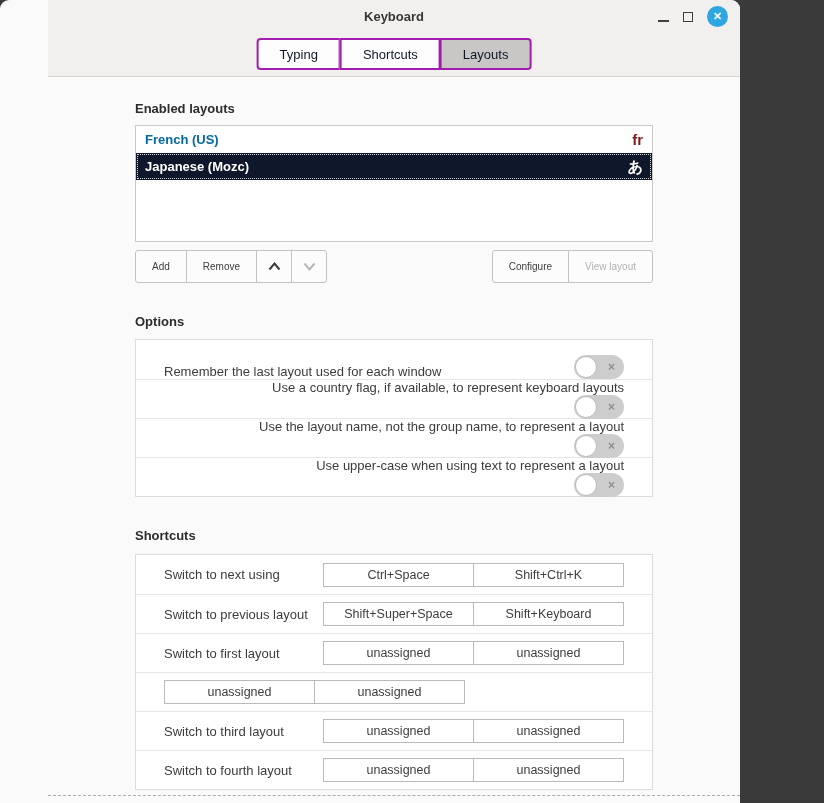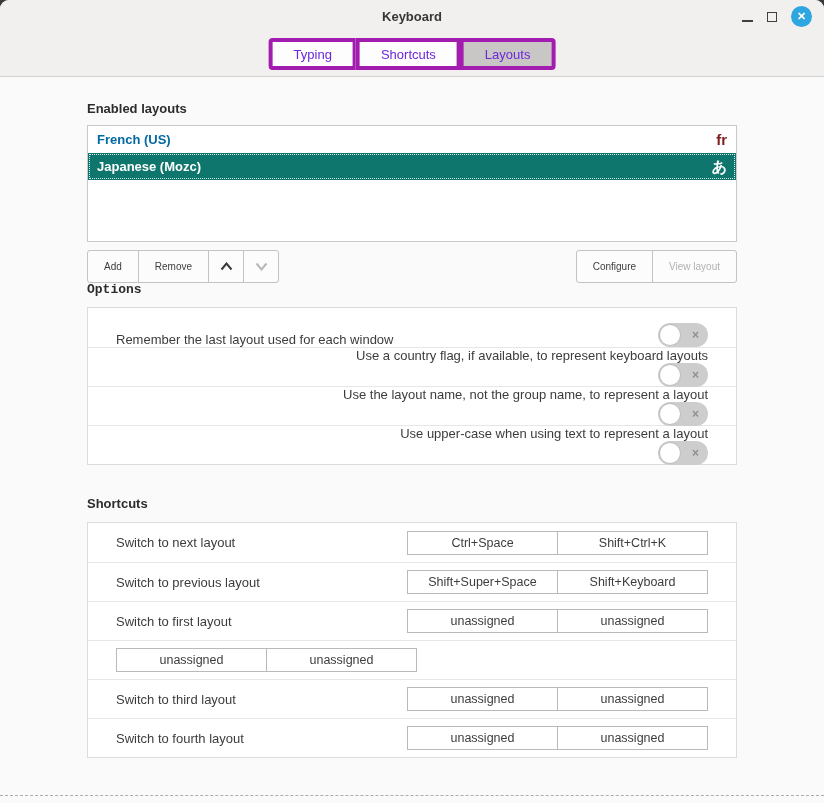--- a/index.html
+++ b/index.html
@@ -4,25 +4,25 @@
 <style>
   * { box-sizing: border-box; }
   html,body { margin:0; padding:0; }
   body {
     width:824px; height:803px;
     background:#3a3a3a;
     font-family:"Liberation Sans", sans-serif;
     overflow:hidden;
   }
   .window {
-    width:824px; height:803px;
+    width:740px; height:803px;
     border-radius:9px 9px 0 0;
     overflow:hidden;
     background:#fafafa;
-    display:flex; flex-direction:column;
+    display:flex; flex-direction:column;padding-left:48px;
   }
   
   .header {
     flex:none; height:77px;
     background:#f2f0ef;
     border-bottom:1px solid #d5d3d1;
     position:relative;
   }
   .titlebar { height:33px; position:relative; display:flex; align-items:center; justify-content:center; }
   .title { font-size:13px; font-weight:600; color:#373737; }
@@ -31,37 +31,37 @@
   .ctrl-max { width:10px; height:10px; border:1.5px solid #3f3f3f; background:transparent; }
   .ctrl-close {
     width:21px; height:21px; border-radius:50%;
     background:#2ea7e0; color:#fff;
     display:flex; align-items:center; justify-content:center;
     font-size:11px; font-weight:700; line-height:1;
   }
   .tabs { position:absolute; left:50%; top:38px; transform:translateX(-50%); display:flex; }
   .tab {
     height:32px; padding:0 21px;
-    background:#fdfdfd; border:4px solid #a21caf;
+    background:#fdfdfd; border:2px solid #a21caf;
     display:flex; align-items:center;
-    font-size:13px; color:#6d28d9; cursor:default;
+    font-size:13px; color:#0f172a; cursor:default;
   }
   .tab + .tab { margin-left:-1px; }
   .tab:first-child { border-radius:4px 0 0 4px; }
   .tab:last-child  { border-radius:0 4px 4px 0; }
   .tab.active { background:#c9c7c5; }
   
   main { flex:1; padding:25px 87px 0; background:#fafafa; }
   .section-header { font-size:13px; font-weight:700; color:#2c2c2c; line-height:13px; }
   
   .listbox { margin-top:10px; height:117px; background:#fff; border:1px solid #c9c9c9; }
   .lrow { height:27px; display:flex; align-items:center; padding:0 9px; }
   .lrow .lname  { flex:1; font-size:13px; font-weight:700; color:#0369a1; }
   .lrow .lbadge { font-size:15px; font-weight:700; color:#7f1d1d; line-height:1; }
-  .lrow.selected { background:#0f766e; outline:1px dotted rgba(255,255,255,.85); outline-offset:-2px; }
+  .lrow.selected { background:#0f172a; outline:1px dotted rgba(255,255,255,.85); outline-offset:-2px; }
   .lrow.selected .lname, .lrow.selected .lbadge { color:#fff; }
   
   .toolbar { margin-top:8px; display:flex; justify-content:space-between; }
   .group { display:flex; }
   .btn {
     height:33px; background:#fcfcfc; border:1px solid #c5c2bf;
     font-size:10px; color:#3d3d3d;
     display:flex; align-items:center; justify-content:center;
     padding:0 16px; cursor:default;
   }
@@ -149,21 +149,21 @@
               <polyline points="1.5,1.5 6.5,7.5 11.5,1.5" fill="none" stroke="#bab8b6" stroke-width="2"></polyline>
             </svg>
         </div>
       </div>
       <div class="group">
         <div class="btn">Configure</div>
         <div class="btn disabled">View layout</div>
       </div>
     </div>
 
-    <div class="section-header" style="font-family:Liberation Mono, monospace;">Options</div>
+    <div class="section-header" style="margin-top:32px;">Options</div>
     <div class="box options-box">
       <div class="opt-row">
         <span class="opt-label">Remember the last layout used for each window</span>
         <div class="toggle">
           <span class="knob"></span>
           <span class="offx">×</span>
         </div>
       </div>
       <div class="opt-row">
         <span class="opt-label">Use a country flag, if available, to represent keyboard layouts</span>
@@ -185,21 +185,21 @@
           <span class="knob"></span>
           <span class="offx">×</span>
         </div>
       </div>
     </div>
 
     <div class="section-header" style="margin-top:32px;">Shortcuts</div>
     <div class="box shortcuts-box">
 
       <div class="sc-row">
-        <span class="sc-label">Switch to next layout</span>
+        <span class="sc-label">Switch to next using</span>
         <div class="kb-group">
           <div class="kb">Ctrl+Space</div>
           <div class="kb">Shift+Ctrl+K</div>
         </div>
       </div>
 
       <div class="sc-row">
         <span class="sc-label">Switch to previous layout</span>
         <div class="kb-group">
           <div class="kb">Shift+Super+Space</div>

